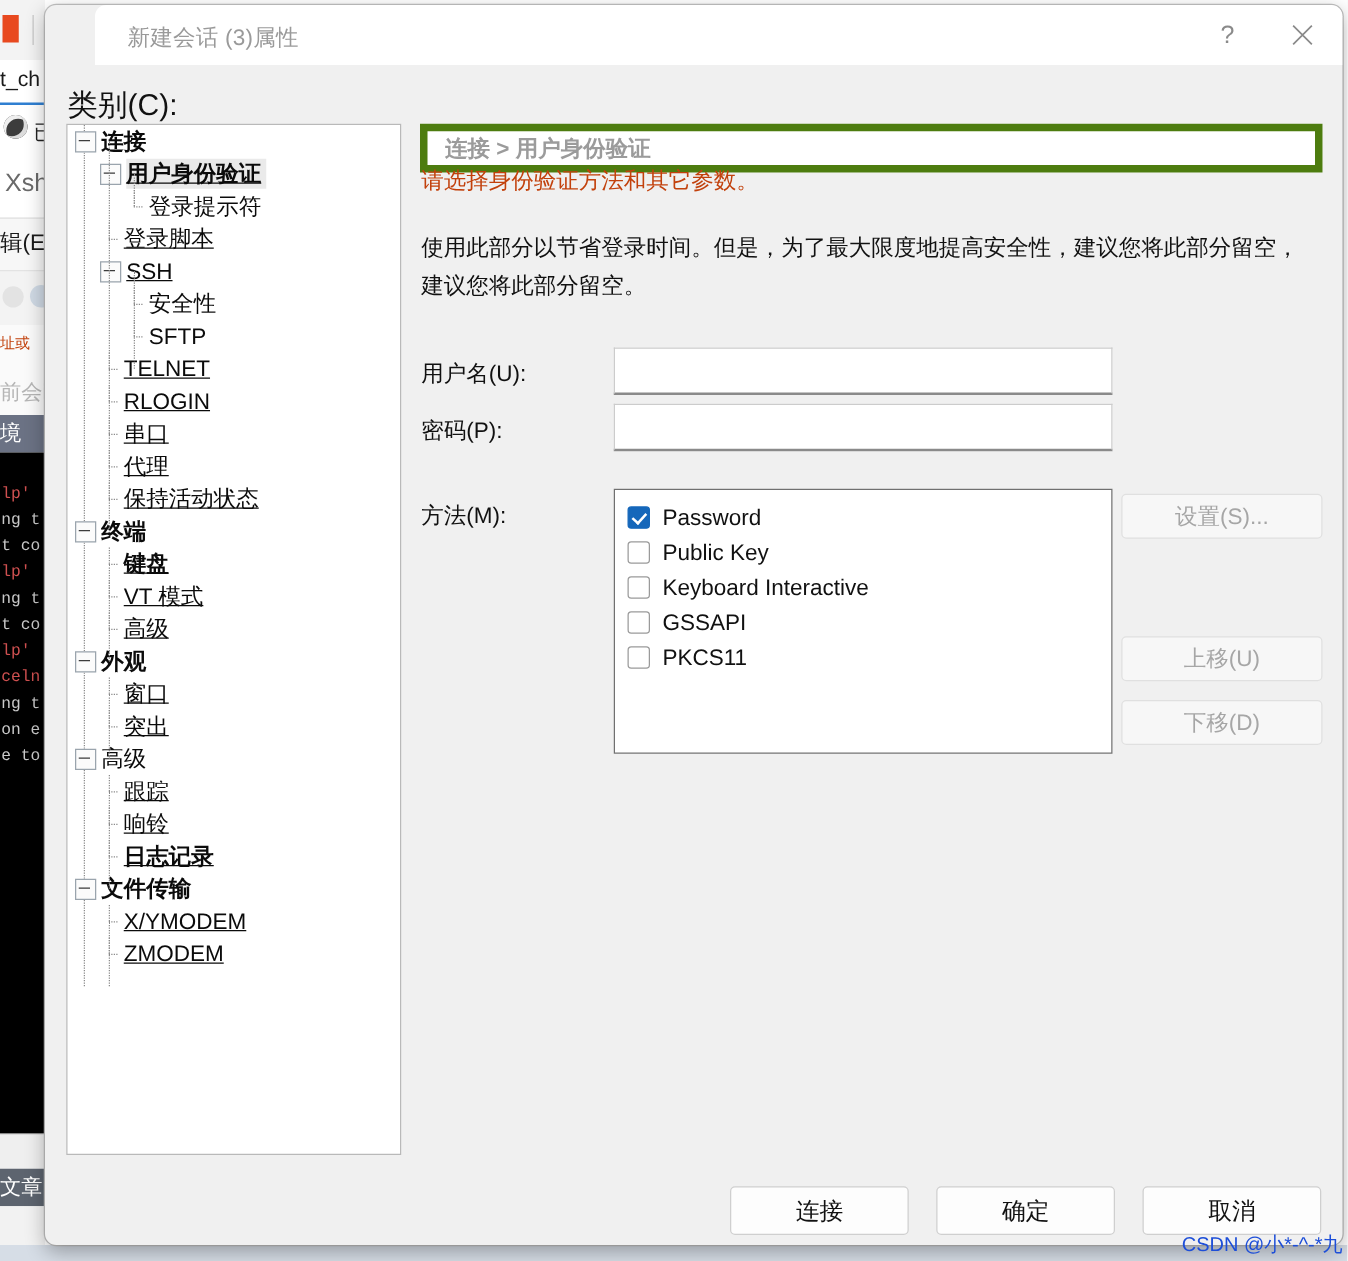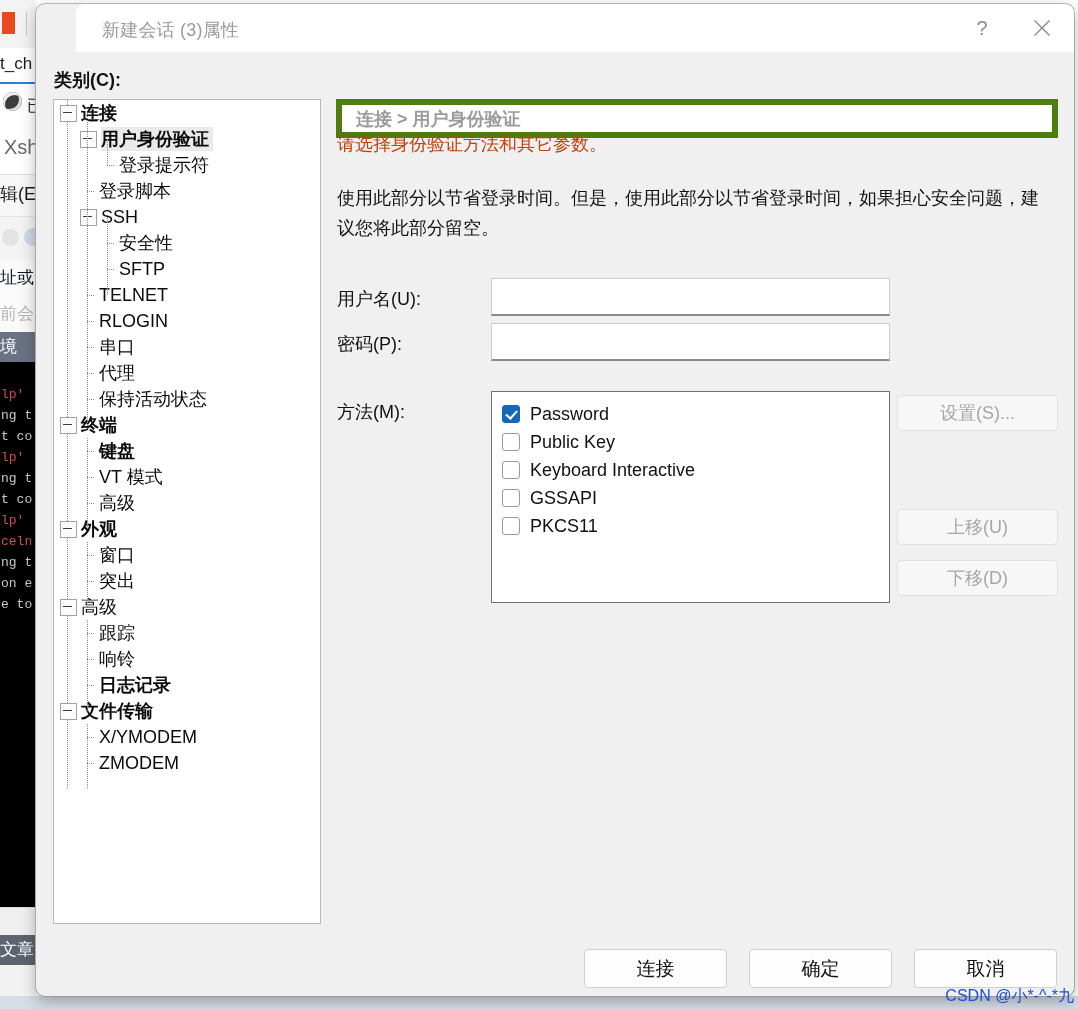--- a/index.html
+++ b/index.html
@@ -94,22 +94,22 @@
     background: #e3e3e3;
   }
   #bg-tool-b {
     position: absolute; left: 24px; top: 11px;
     width: 18px; height: 18px; border-radius: 50%;
     background: #cfd9e4;
   }
   #bg-lbl1 {
     top: 260px; left: 0; width: 36px; height: 36px;
     background: #fafafa;
-    color: #0f172a;
-    font-size: 17px;
+    color: #c2410c;
+    font-size: 12px;
     padding-top: 6px;
     box-sizing: border-box;
   }
   #bg-lbl2 {
     top: 296px; left: 0; width: 36px; height: 36px;
     background: #fafafa;
     color: #b6b6b6;
     font-size: 17px;
     padding-top: 6px;
     box-sizing: border-box;
@@ -204,23 +204,22 @@
     cursor: default;
   }
   #help-button { right: 68px; }
   #close-button { right: 8px; }
   #close-button svg { display: block; }
 
   #category-label {
     position: absolute;
     left: 18px;
     top: 64px;
-    font-size: 18px;
+    font-size: 24px;
     color: #111;
-    font-weight: bold;
   }
 
   
   #tree-panel {
     position: absolute;
     left: 17px;
     top: 95px;
     width: 268px;
     height: 825px;
     background: #ffffff;
@@ -287,21 +286,21 @@
     bottom: 0;
     width: 0;
     border-left: 1px dotted #8a8a8a;
   }
   .tree-row .tlabel { padding-right: 4px; }
   .tree-row.bold .tlabel { font-weight: bold; }
   .tree-row.selected .tlabel {
     background: #eaeaea;
   }
   .ind-0 { padding-left: 6px; }
-  .ind-1 { padding-left: 26px; }
+  .ind-1 { padding-left: 26px; text-decoration: underline; }
   .ind-2 { padding-left: 46px; }
 
   
   #breadcrumb-bar {
     position: absolute;
     left: 300px;
     top: 95px;
     width: 722px;
     height: 39px;
     background: #ffffff;
@@ -621,21 +620,21 @@
       <div class="vline" style="left: 33px; top: 637px; height: 52px;"></div>
       <div class="vline" style="left: 53px; top: 39px; height: 26px;"></div>
       <div class="vline" style="left: 53px; top: 117px; height: 78px;"></div>
     </div>
 
   <div id="breadcrumb-bar">
     <span>连接 &gt; 用户身份验证</span>
   </div>
 
   <div id="desc-1">请选择身份验证方法和其它参数。</div>
-  <div id="desc-2">使用此部分以节省登录时间。但是，使用此部分以节省登录时间，如果担心安全问题，建议您将此部分留空。</div>
+  <div id="desc-2">使用此部分以节省登录时间。但是，为了最大限度地提高安全性，建议您将此部分留空，建议您将此部分留空。</div>
 
   <div id="username-label" class="field-label">用户名(U):</div>
   <input id="username-input" class="text-input" type="text" value="" style="">
 
   <div id="password-label" class="field-label">密码(P):</div>
   <input id="password-input" class="text-input" type="password" value="" style="">
 
   <div id="method-label" class="field-label">方法(M):</div>
   <div id="method-list">
       <div class="method-item checked">

